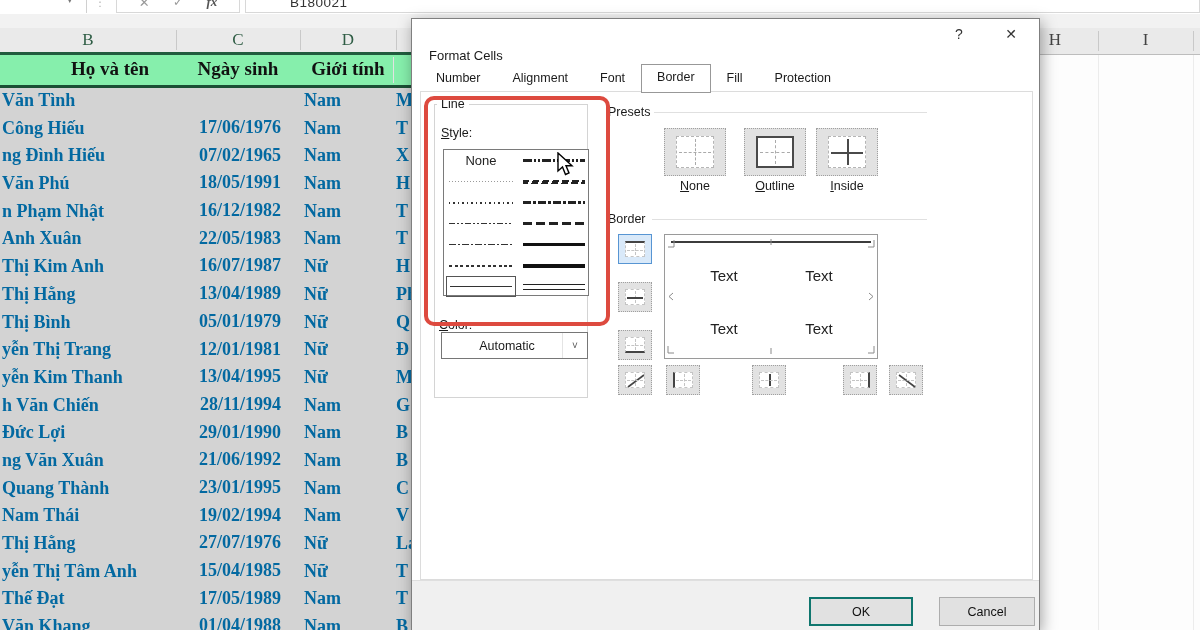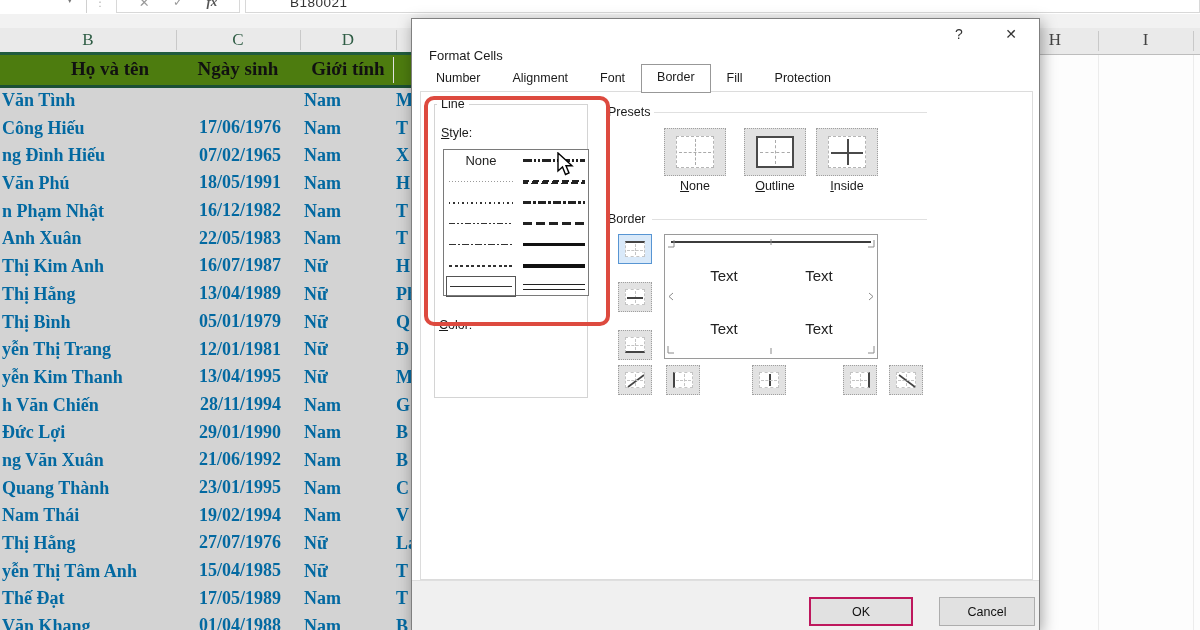--- a/index.html
+++ b/index.html
@@ -26,21 +26,21 @@
                     color:#2f5d45;text-align:center;}
   .colhead-left .sep{position:absolute;top:2px;bottom:2px;width:1px;background:#c9c9c9;}
   .colhead-right{position:absolute;left:1040px;top:28px;width:160px;height:27px;background:#eaeaea;
                  border-bottom:1px solid #bdbdbd;box-sizing:border-box;}
   .colhead-right .cl{position:absolute;top:2px;font-family:"Liberation Serif",serif;font-size:17px;
                      color:#444;text-align:center;}
   .colhead-right .sep{position:absolute;top:3px;bottom:3px;width:1px;background:#c9c9c9;}
   .sheet-right{position:absolute;left:1040px;top:55px;width:160px;height:575px;background:#fdfdfd;}
   .sheet-right .grid{position:absolute;top:0;bottom:0;width:1px;background:#ececec;}
   
-  .hdr-row{position:absolute;left:0;top:55px;width:411px;height:33px;background:#4d7c0f;
+  .hdr-row{position:absolute;left:0;top:55px;width:411px;height:33px;background:#86efac;
            border-bottom:3px solid #1b4f35;box-sizing:border-box;}
   .hdr-row .h{position:absolute;top:3px;font-family:"Liberation Serif",serif;font-weight:bold;
               font-size:19px;color:#111;text-align:center;white-space:nowrap;}
   .hdr-row .gl{position:absolute;top:2px;bottom:2px;width:1px;background:#e2e2e2;}
   
   .data{position:absolute;left:0;top:88px;width:411px;height:560px;background:#d3d3d3;overflow:hidden;}
   .srow{position:relative;height:27.7px;font-family:"Liberation Serif",serif;font-size:18px;color:#0369a1;font-weight:bold;}
   .srow span{position:absolute;top:2px;white-space:nowrap;}
   .c-name{left:2px;}
   .c-date{left:151px;width:130px;text-align:right;margin-top:27px;}
@@ -128,21 +128,21 @@
   .preview{position:absolute;left:252px;top:215px;width:214px;height:125px;border:1px solid #9a9a9a;
            box-sizing:border-box;background:#fff;}
   .pv-top{position:absolute;left:6px;right:6px;top:6px;height:2px;background:#3c3c3c;}
   .pv-text{position:absolute;width:40px;text-align:center;font-size:15px;color:#222;}
   .hint{position:absolute;left:17px;top:398px;width:592px;font-size:11.5px;color:#1a1a1a;}
   
   .footer{position:absolute;left:0;top:561px;width:627px;height:50px;background:#f0f0f0;
           border-top:1px solid #dfdfdf;box-sizing:border-box;}
   .btn{position:absolute;top:16px;height:29px;background:#e1e1e1;box-sizing:border-box;
        display:flex;align-items:center;justify-content:center;font-size:12.5px;color:#111;}
-  .btn-ok{left:397px;width:104px;border:2px solid #be185d;}
+  .btn-ok{left:397px;width:104px;border:2px solid #0f766e;}
   .btn-cancel{left:527px;width:96px;border:1px solid #adadad;}
 </style>
 </head>
 <body>
 
 <div class="stage">
 
   <div class="fxbar">
     <div class="fxinner">
       <div class="namebox">
@@ -385,20 +385,24 @@
           <div class="lcell left sel">
             <div class="ls ls-thin"></div>
           </div>
           <div class="lcell right">
             <div class="ls ls-double"></div>
           </div>
         </div>
       </div>
 
     <div class="lbl-color accel">Color:</div>
+    <div class="colordd">
+      <span class="val">Automatic</span>
+      <span class="chev">˅</span>
+    </div>
 
     <div class="redbox"></div>
 
     <div class="sec-label" style="left:196px;top:86px;">Presets</div>
     <div class="rule" style="left:242px;top:93px;width:273px;"></div>
     <div class="preset" style="left:252px;top:109px;">
       <div class="p-icon p-none"></div>
     </div>
     <div class="preset" style="left:332px;top:109px;">
       <div class="p-icon p-outline"></div>

